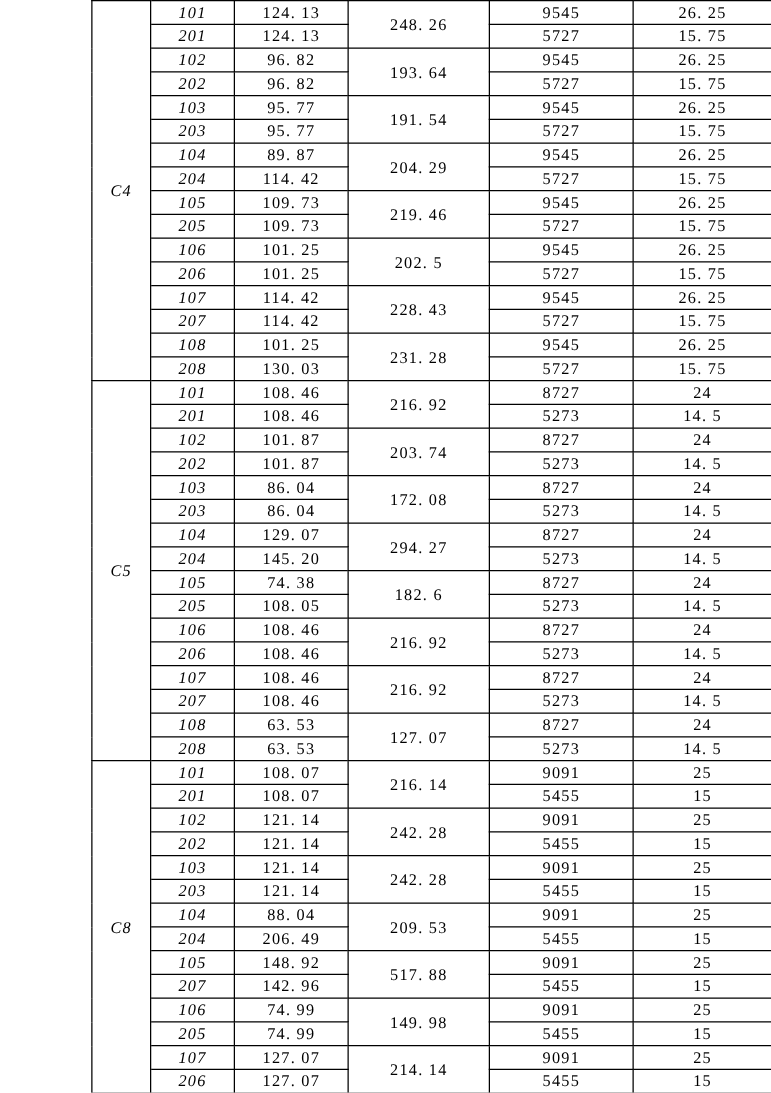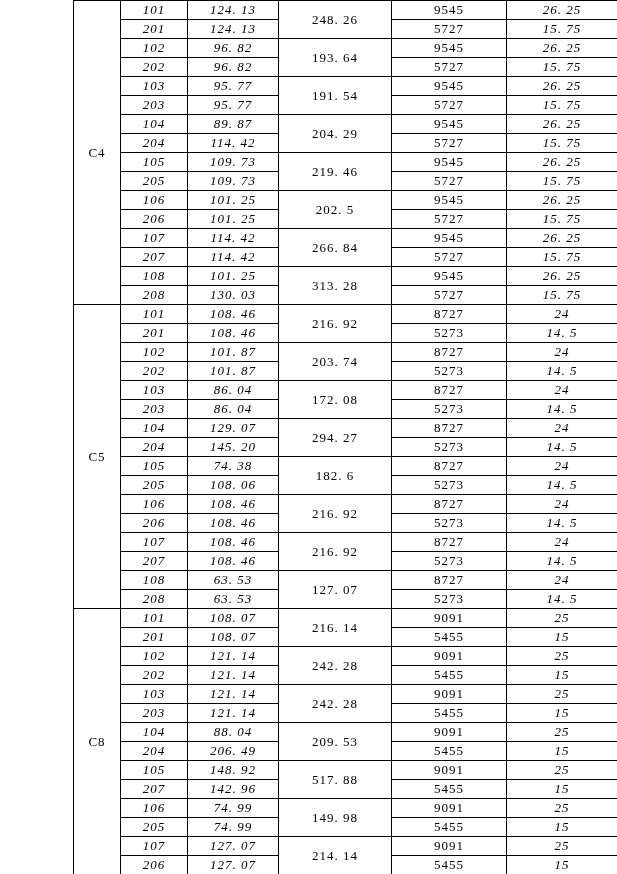--- a/index.html
+++ b/index.html
@@ -35,26 +35,27 @@
     letter-spacing: 1px;
     padding: 0;
     height: 18px;
     line-height: 18px;
     white-space: nowrap;
   }
   td.group {
     width: 46px;
     font-size: 13px;
     letter-spacing: 1px;
+    font-style: italic;
   }
   td.c-id { width: 66px; font-style: italic; }
-  td.c-val { width: 90px; font-style: italic; }
+  td.c-val { width: 90px; }
   td.c-sum { width: 112px; }
   td.c-big { width: 114px; }
-  td.c-small { width: 110px; font-style: italic; }
+  td.c-small { width: 110px; }
 </style>
 </head>
 <body>
 
 <div id="sheet">
   <table class="data">
     <tbody>
         <tr>
           <td class="group" rowspan="16">C4</td>
           <td class="c-id">101</td>
@@ -130,34 +131,34 @@
         </tr>
         <tr>
           <td class="c-id">206</td>
           <td class="c-val">101. 25</td>
           <td class="c-big">5727</td>
           <td class="c-small">15. 75</td>
         </tr>
         <tr>
           <td class="c-id">107</td>
           <td class="c-val">114. 42</td>
-          <td class="c-sum" rowspan="2">266. 84</td>
+          <td class="c-sum" rowspan="2">228. 43</td>
           <td class="c-big">9545</td>
           <td class="c-small">26. 25</td>
         </tr>
         <tr>
           <td class="c-id">207</td>
           <td class="c-val">114. 42</td>
           <td class="c-big">5727</td>
           <td class="c-small">15. 75</td>
         </tr>
         <tr>
           <td class="c-id">108</td>
           <td class="c-val">101. 25</td>
-          <td class="c-sum" rowspan="2">313. 28</td>
+          <td class="c-sum" rowspan="2">231. 28</td>
           <td class="c-big">9545</td>
           <td class="c-small">26. 25</td>
         </tr>
         <tr>
           <td class="c-id">208</td>
           <td class="c-val">130. 03</td>
           <td class="c-big">5727</td>
           <td class="c-small">15. 75</td>
         </tr>
         <tr>
@@ -215,21 +216,21 @@
         </tr>
         <tr>
           <td class="c-id">105</td>
           <td class="c-val">74. 38</td>
           <td class="c-sum" rowspan="2">182. 6</td>
           <td class="c-big">8727</td>
           <td class="c-small">24</td>
         </tr>
         <tr>
           <td class="c-id">205</td>
-          <td class="c-val">108. 06</td>
+          <td class="c-val">108. 05</td>
           <td class="c-big">5273</td>
           <td class="c-small">14. 5</td>
         </tr>
         <tr>
           <td class="c-id">106</td>
           <td class="c-val">108. 46</td>
           <td class="c-sum" rowspan="2">216. 92</td>
           <td class="c-big">8727</td>
           <td class="c-small">24</td>
         </tr>

